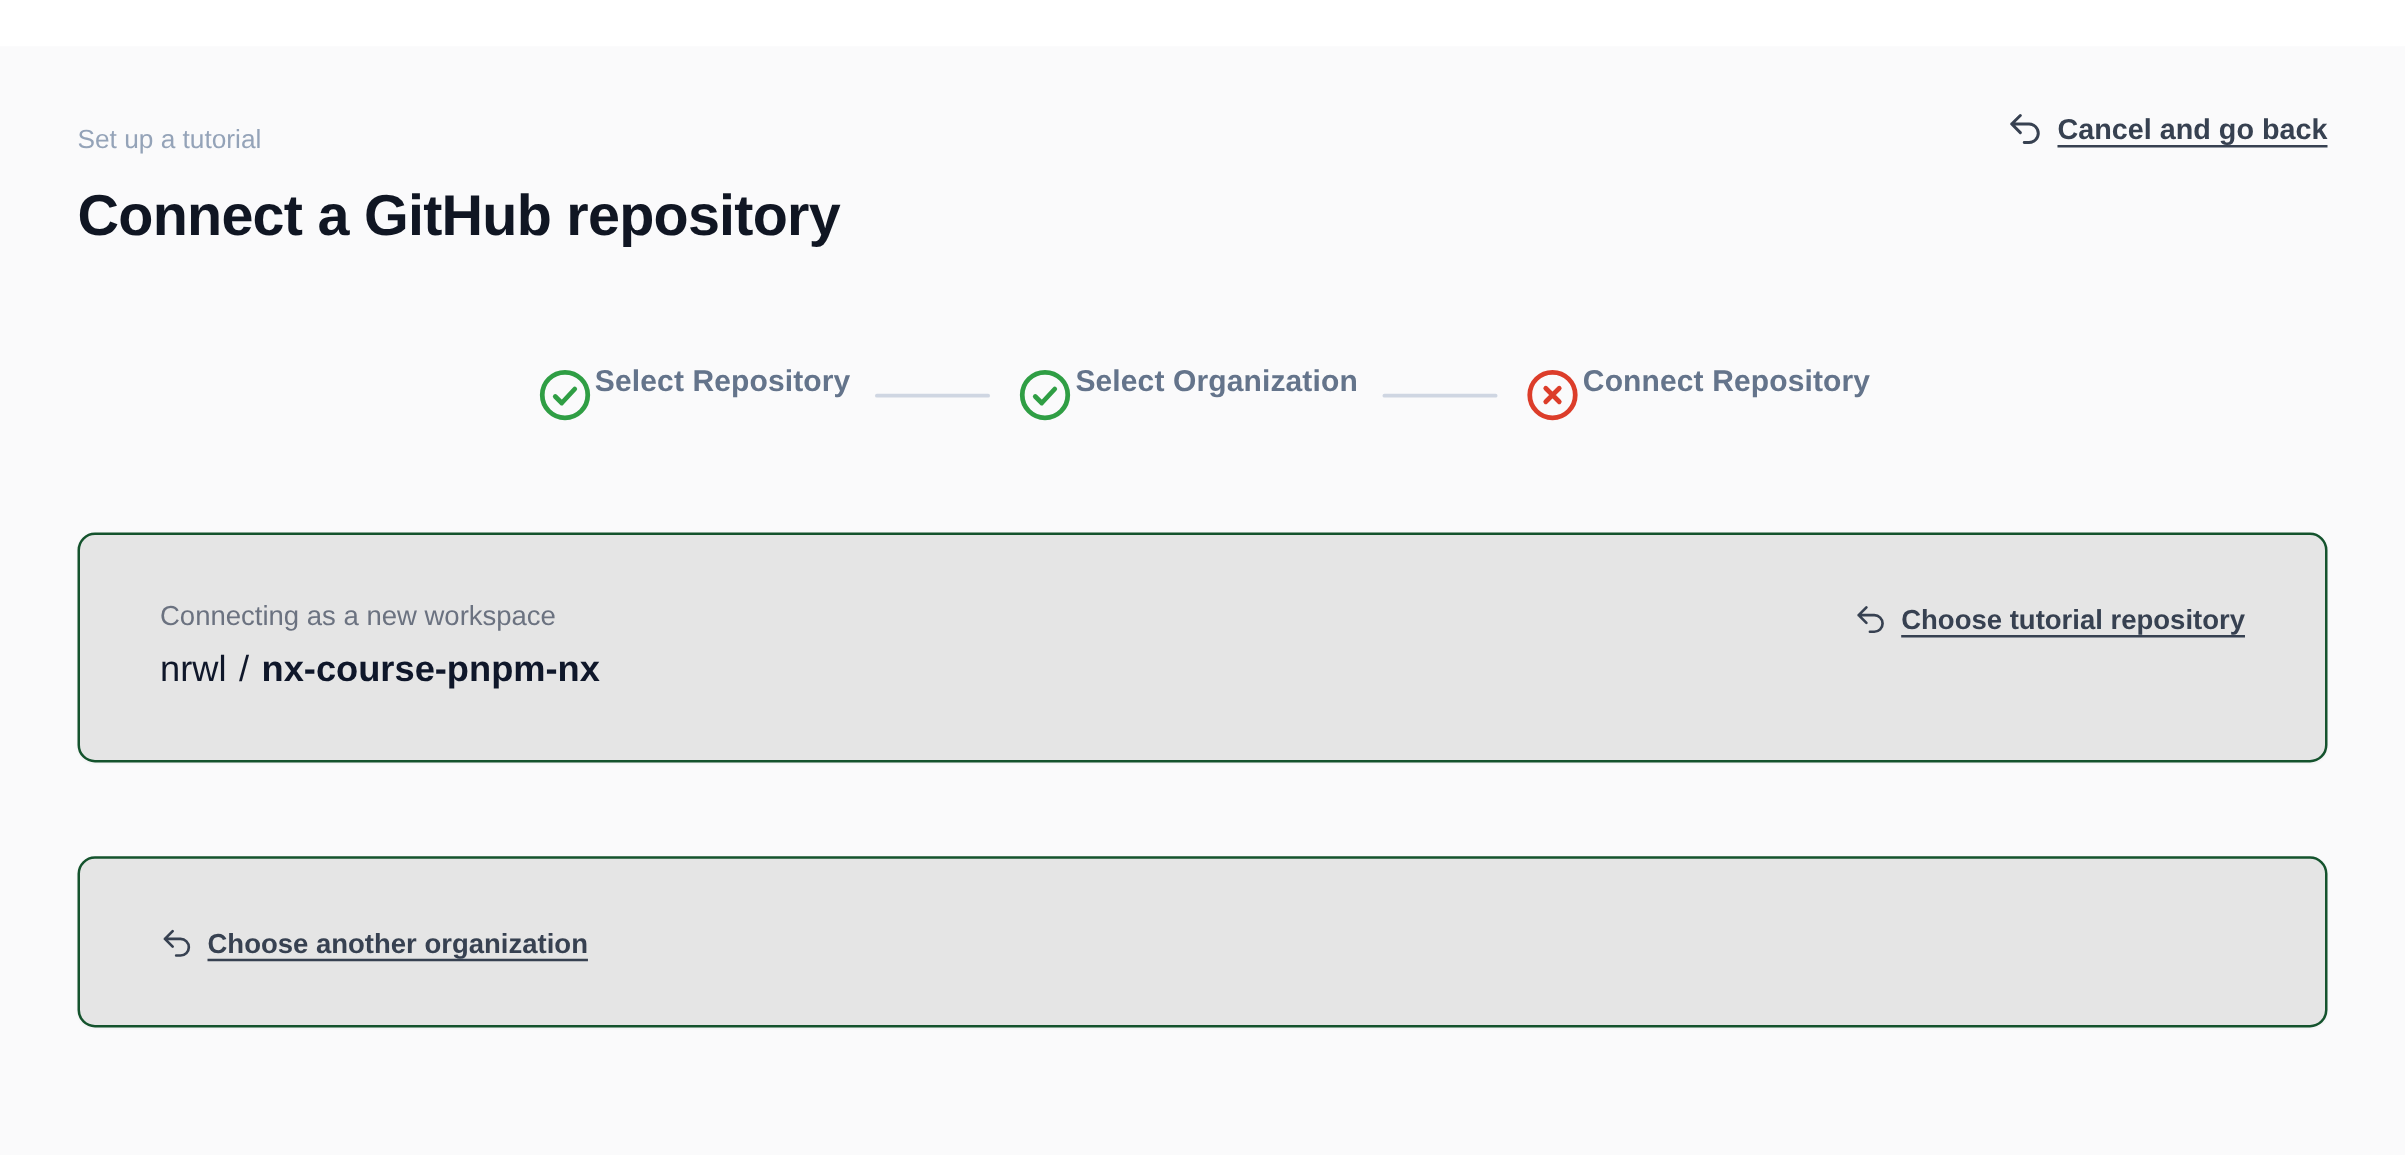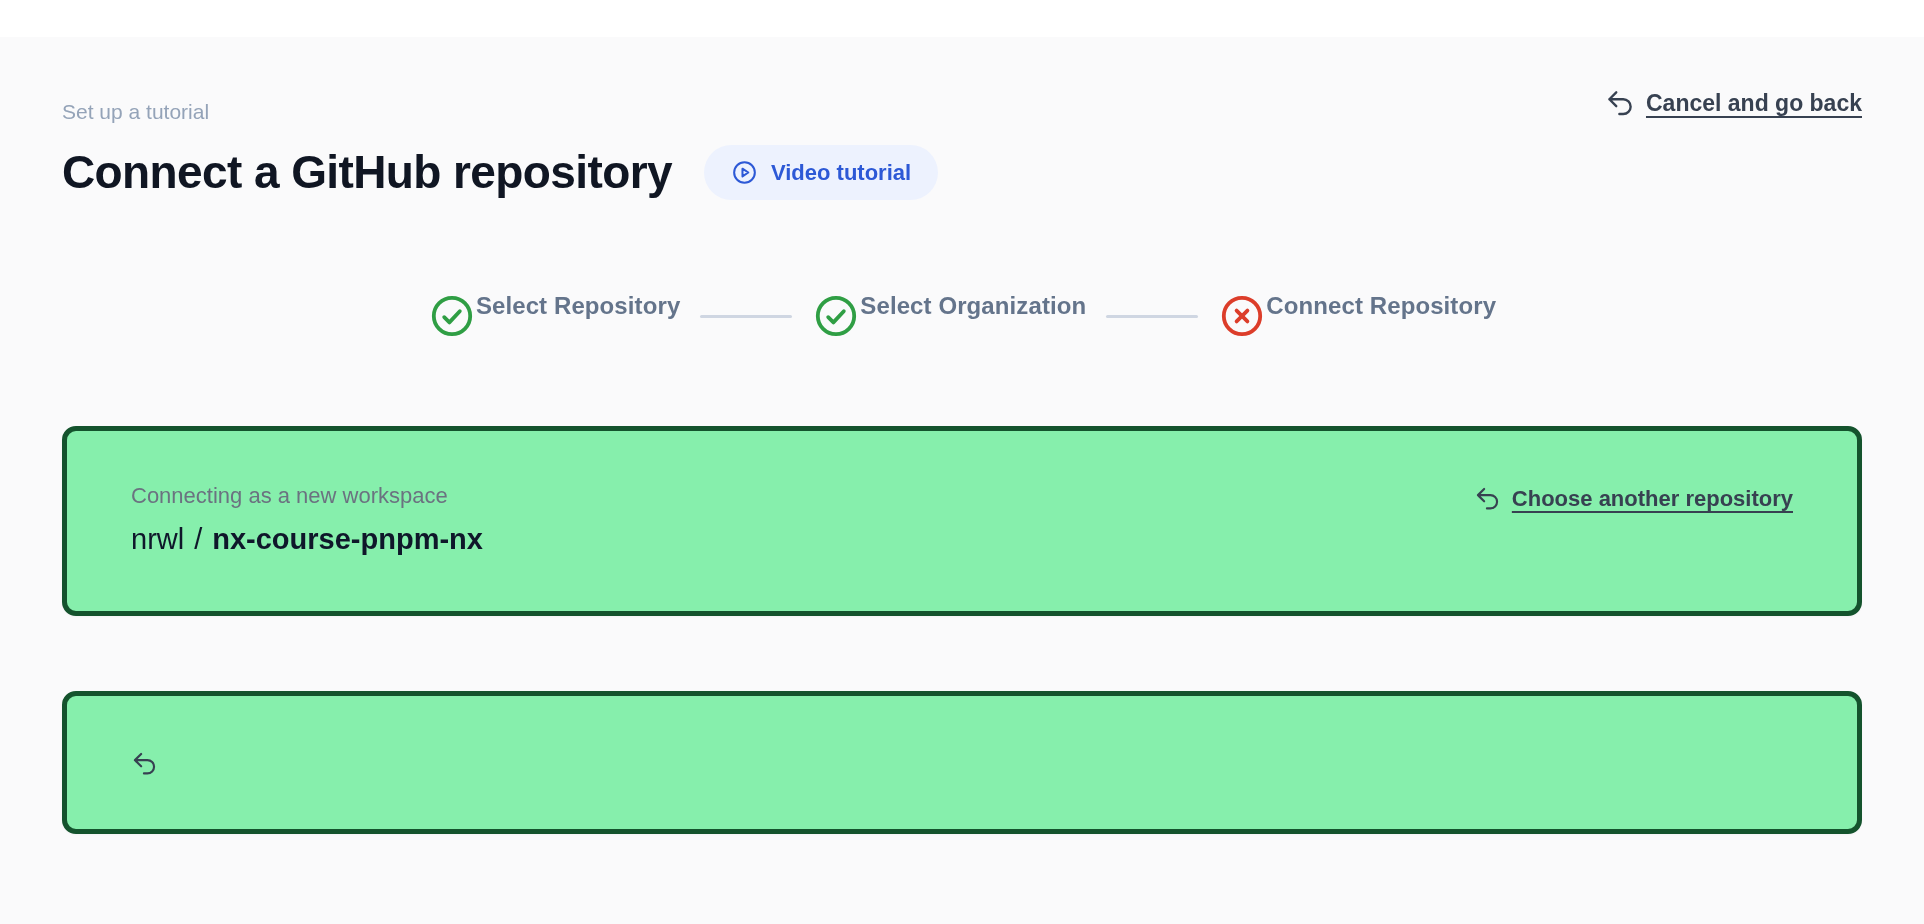--- a/index.html
+++ b/index.html
@@ -45,22 +45,22 @@
   .stepper { display: flex; align-items: center; justify-content: center; margin-top: 92px; }
   .step { display: flex; }
   .step-icon { width: 48px; height: 48px; }
   .step-icon svg { display: block; }
   .step-label { font-size: 24px; font-weight: 600; color: #64748b; letter-spacing: 0.1px; white-space: nowrap; }
   .connector { width: 92px; height: 3px; border-radius: 2px; background: #cfd6e2; margin: 0 20px; }
 
   
   .cards { margin-top: 86px; }
   .card {
-    background: #86efac;
-    border: 5px solid #14532d;
+    background: #e5e5e5;
+    border: 2px solid #14532d;
     border-radius: 14px;
     box-shadow: 0 1px 2px rgba(15,23,42,0.03);
     padding: 52px 64px;
     display: flex; justify-content: space-between; align-items: flex-start;
   }
   .card + .card { margin-top: 75px; }
   .card-label { font-size: 22px; line-height: 26px; color: #6b7280; }
   .card-value { margin-top: 10px; font-size: 29px; line-height: 40px; color: #0f172a; }
   .owner, .sep { font-weight: 400; }
   .sep { margin: 0 10px; }
@@ -73,29 +73,20 @@
 
 <div class="topbar"></div>
 
 <div class="page">
 
   <div class="header-row">
     <div class="header-left">
       <div class="eyebrow">Set up a tutorial</div>
       <div class="heading-line">
         <h1>Connect a GitHub repository</h1>
-        <button class="video-pill">
-          <span>
-            <svg width="27" height="27" viewBox="0 0 24 24" fill="none" stroke="#2d59d6" stroke-width="1.8" stroke-linecap="round" stroke-linejoin="round">
-              <circle cx="12" cy="12" r="9.2"></circle>
-              <path d="M10.2 8.6l5.2 3.4-5.2 3.4z"></path>
-            </svg>
-          </span>
-          <span>Video tutorial</span>
-        </button>
       </div>
     </div>
     <a class="text-link cancel-link" href="#">
       <span>
         <svg width="30" height="30" viewBox="0 0 24 24" fill="none" stroke="currentColor" stroke-width="1.9" stroke-linecap="round" stroke-linejoin="round">
           <path d="M9 14.5L3.5 9 9 3.5M3.5 9H14.6a5.9 5.9 0 0 1 0 11.8h-3.1"></path>
         </svg>
       </span>
       <span class="link-text">Cancel and go back</span>
     </a>
@@ -141,28 +132,29 @@
         <div class="card-value">
           <span class="owner">nrwl</span><span class="sep">/</span><span class="repo-name">nx-course-pnpm-nx</span>
         </div>
       </div>
       <a class="text-link card-link" href="#">
         <span>
           <svg width="27" height="27" viewBox="0 0 24 24" fill="none" stroke="currentColor" stroke-width="1.9" stroke-linecap="round" stroke-linejoin="round">
             <path d="M9 14.5L3.5 9 9 3.5M3.5 9H14.6a5.9 5.9 0 0 1 0 11.8h-3.1"></path>
           </svg>
         </span>
-        <span class="link-text">Choose another repository</span>
+        <span class="link-text">Choose tutorial repository</span>
       </a>
     </div>
 
     <div class="card">
       <a class="text-link card-link" href="#">
         <span>
           <svg width="27" height="27" viewBox="0 0 24 24" fill="none" stroke="currentColor" stroke-width="1.9" stroke-linecap="round" stroke-linejoin="round">
             <path d="M9 14.5L3.5 9 9 3.5M3.5 9H14.6a5.9 5.9 0 0 1 0 11.8h-3.1"></path>
           </svg>
         </span>
+        <span class="link-text">Choose another organization</span>
       </a>
     </div>
 
   </div>
 </div>
 
 </body></html>

